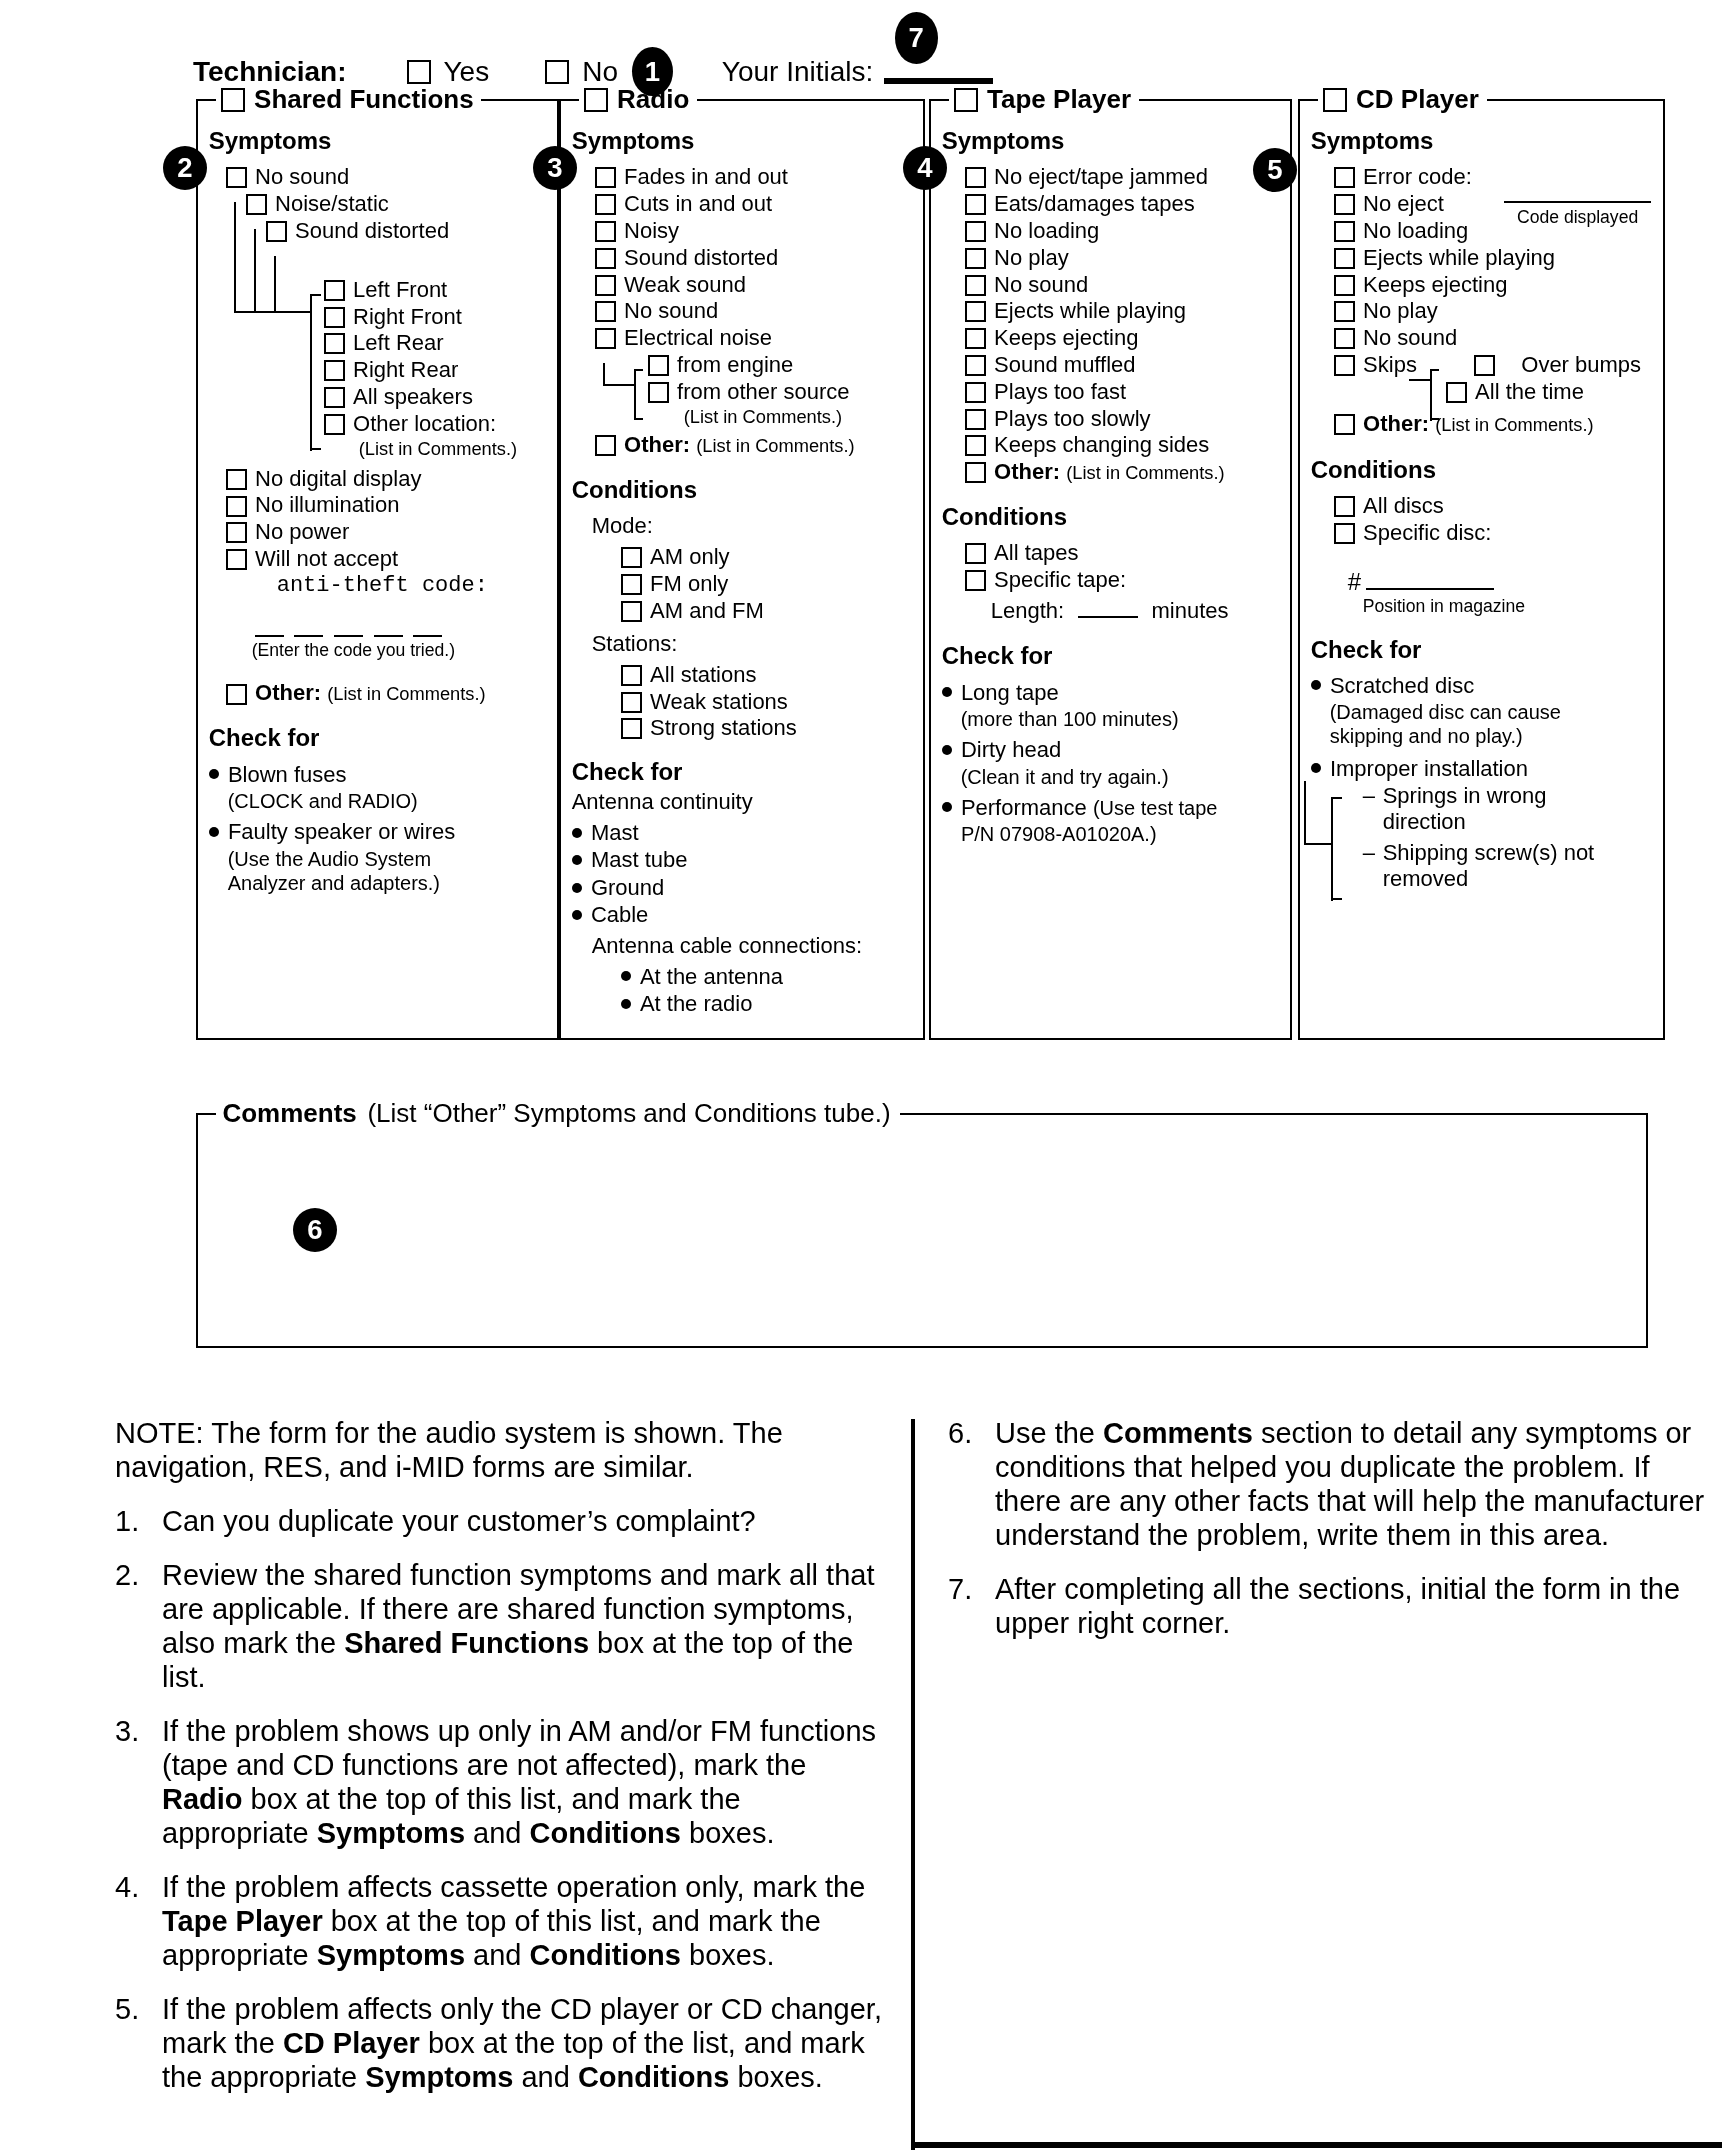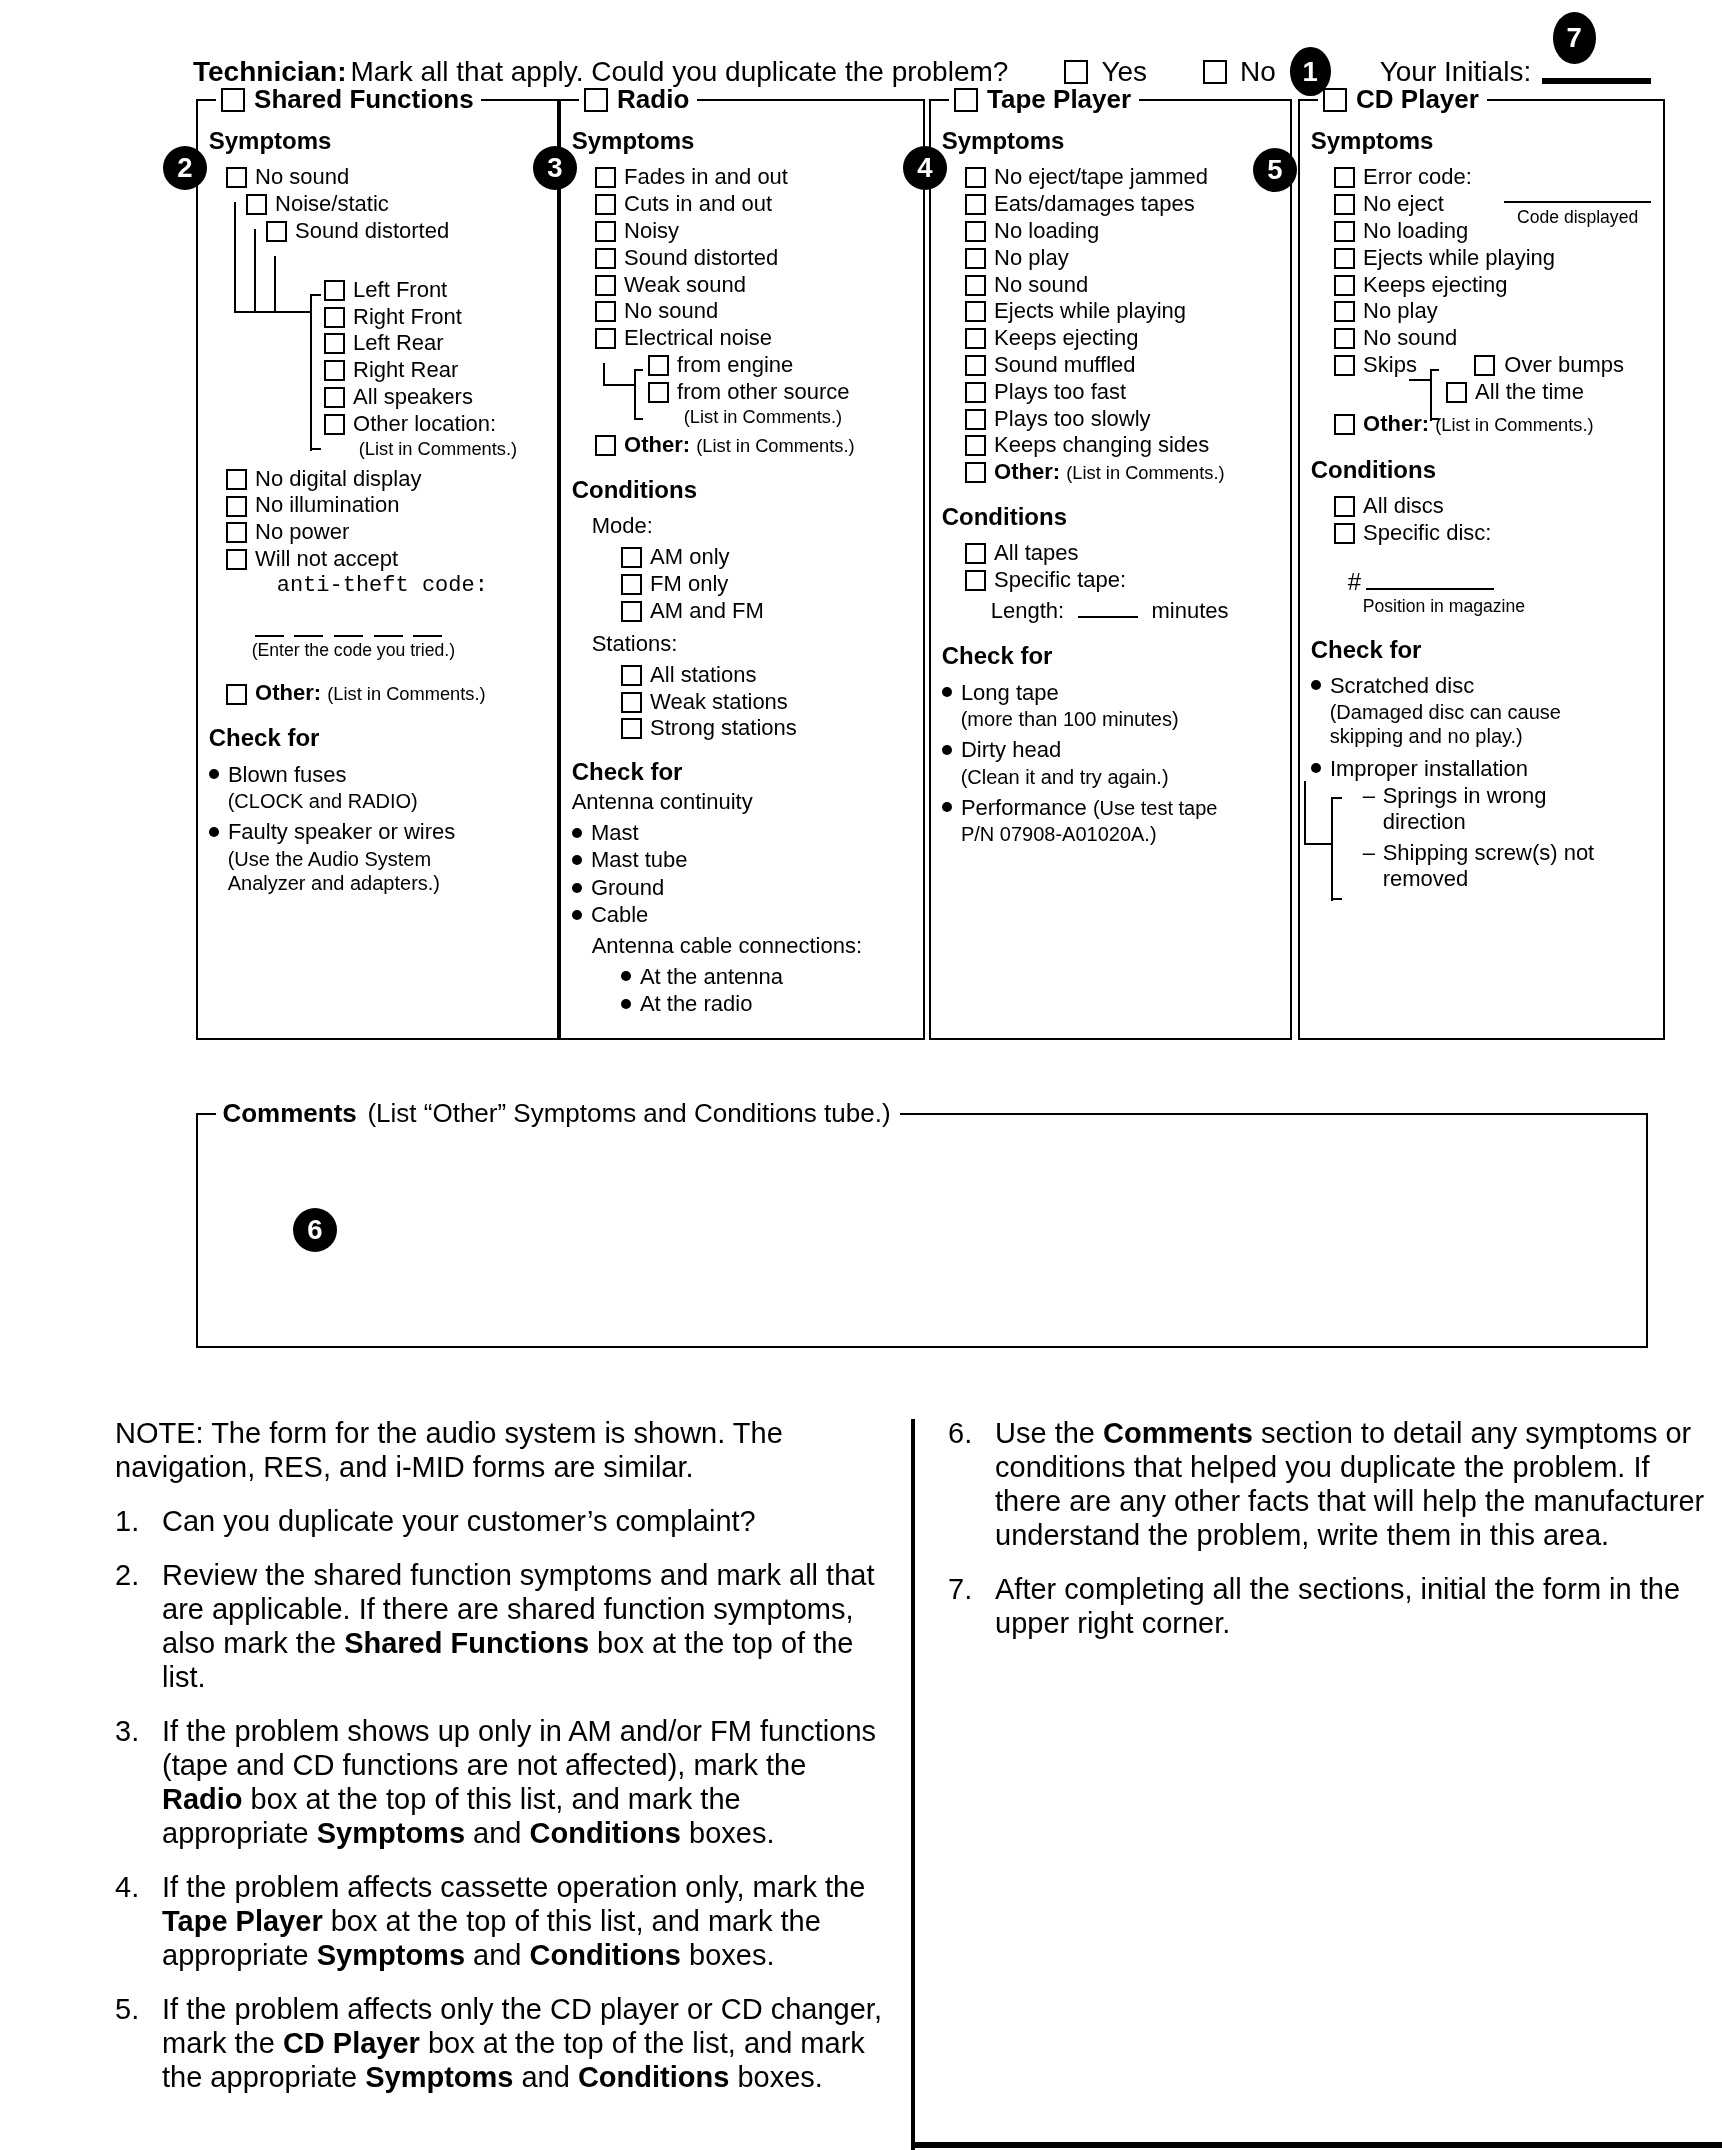--- a/index.html
+++ b/index.html
@@ -74,21 +74,20 @@
   .vrule{position:absolute;left:911px;top:1419px;height:732px;border-left:4.6px solid #000;}
   .bottom-rule{position:absolute;left:911px;top:2142px;width:812px;border-top:6.9px solid #000;}
 </style>
 </head>
 <body>
 
 <div class="page">
 
   <div class="hdr">
     <b>Technician:</b>
-    <span>Mark all that apply. Could you duplicate the problem?</span>
     <span class="cbl">
         <span class="cb"></span>
       <span>Yes</span>
       </span>
     <span class="cbl">
         <span class="cb"></span>
       <span>No</span>
       </span>
     <span class="badge inline b1">1</span>
     <span class="initials">Your Initials:</span>
@@ -430,21 +429,21 @@
         <span class="cb"></span>
         <span>No play</span>
       </div>
     <div class="item ml30">
         <span class="cb"></span>
         <span>No sound</span>
       </div>
     <div class="item ml30">
         <span class="cb"></span>
         <span>Skips</span>
-        <span style="margin-left:49px;display:flex;gap:9px;text-align:center;">
+        <span style="margin-left:49px;display:flex;gap:26px;text-align:center;">
           <span class="cb"></span>
           <span>Over bumps</span>
         </span>
       </div>
     <div class="item ml176">
         <span class="cb"></span>
         <span>All the time</span>
       </div>
     <div class="item ml30 mt8">
         <span class="cb"></span>

